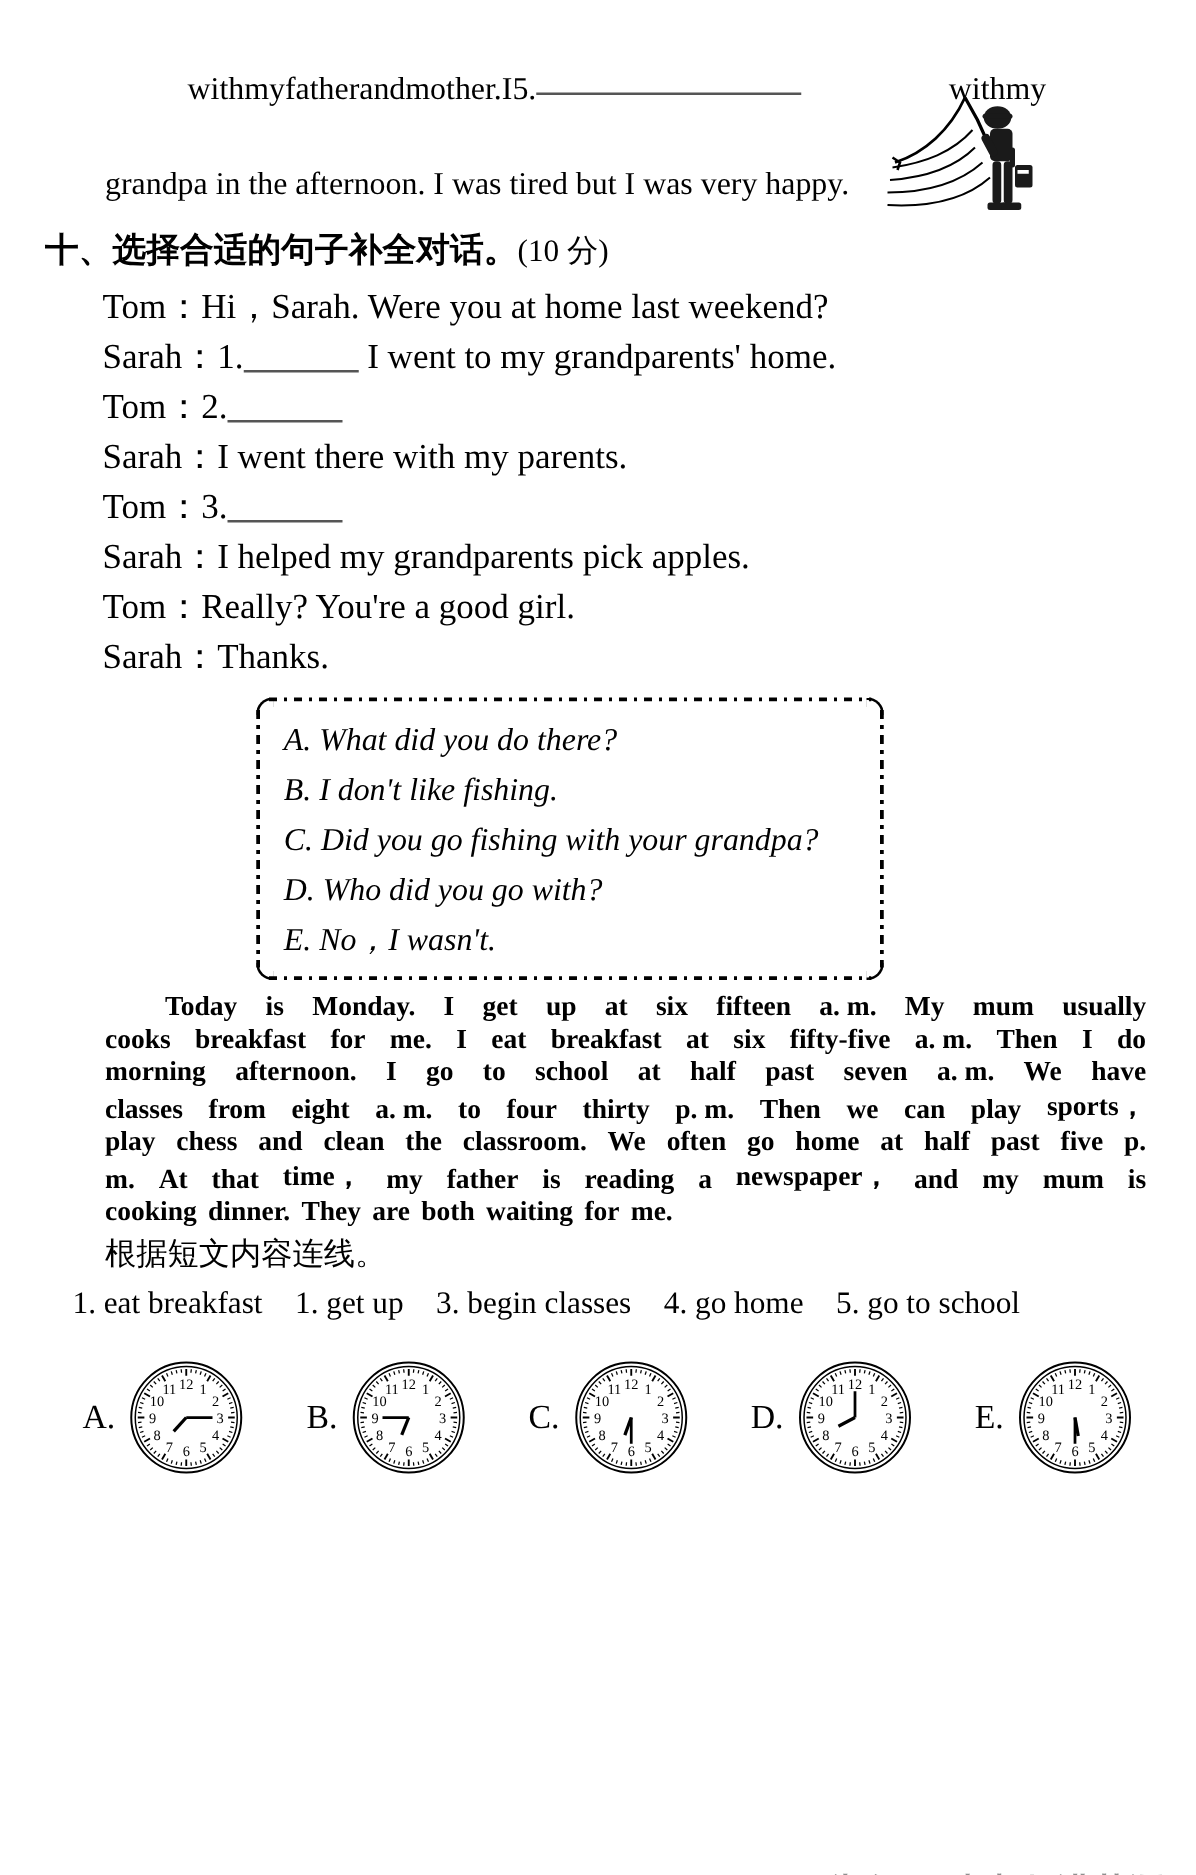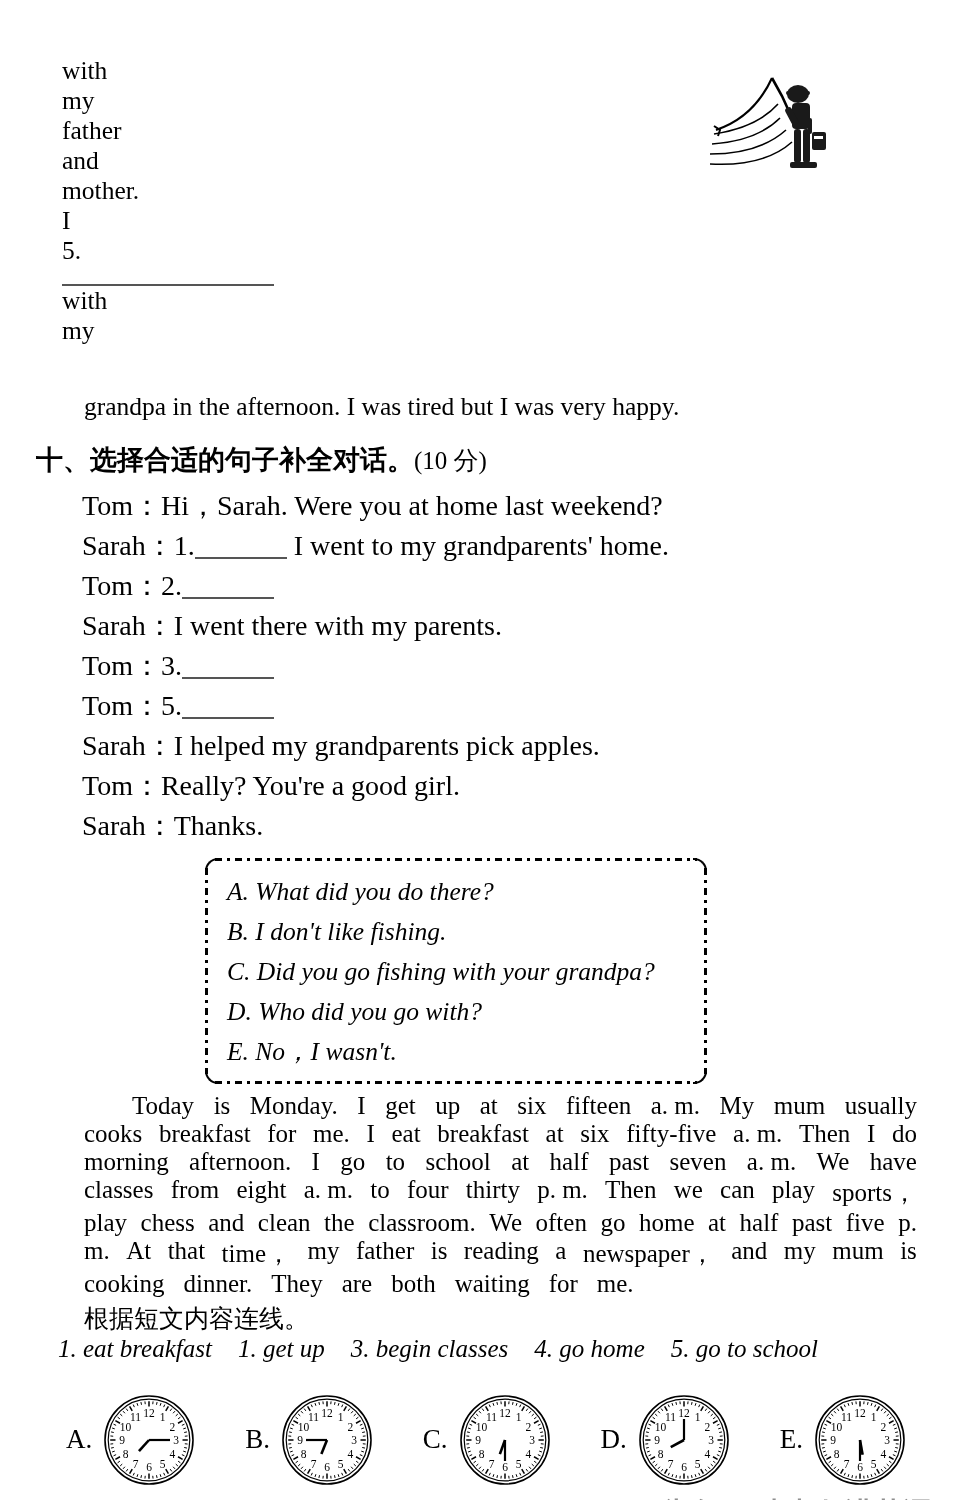--- a/index.html
+++ b/index.html
@@ -24,21 +24,21 @@
   }
 
   
   .topline {
     font-size: 25.5px;
     display: flex;
     align-items: baseline;
     padding-left: 40px;
     padding-right: 10px;
   }
-  .topline .spread { display: flex; justify-content: center; width: 100%; flex-direction: column; }
+  .topline .spread { display: flex; justify-content: center; width: 100%; }
   .topline .w { white-space: pre; }
 
   .blank-long {
     display: inline-block;
     border-bottom: 2.5px solid #555;
     height: 20px;
     vertical-align: baseline;
   }
 
   .sec-head {
@@ -97,23 +97,24 @@
 
   .opt {
     font-size: 25.5px;
     line-height: 40px;
     white-space: nowrap;
   }
 
   
   .passage { padding: 0 18px 0 62px; }
   .pline {
-    font-size: 25px;
+    font-size: 22px;
     display: flex;
-    align-items: flex-start;
+    align-items: flex-end;
+    font-weight: bold;
   }
   .pline.just { justify-content: space-between; }
   .pline .w { white-space: pre; }
   .pline.indent { padding-left: 48px; }
 
   .cn-line {
     font-family: "DejaVu Sans", "Liberation Sans", sans-serif;
     font-size: 25px;
     padding-left: 62px;
     white-space: nowrap;
@@ -239,23 +240,20 @@
 
     <div>
       <span>Sarah</span><span>：</span><span>I went there with my parents.</span>
     </div>
 
     <div>
       <span>Tom</span><span>：</span><span>3.</span><span class="blank-s"></span>
     </div>
 
 
-    <div>
-      <span>Tom</span><span>：</span><span>5.</span><span class="blank-s"></span>
-    </div>
 
     <div>
       <span>Sarah</span><span>：</span><span>I helped my grandparents pick apples.</span>
     </div>
 
     <div>
       <span>Tom</span><span>：</span><span>Really? You're a good girl.</span>
     </div>
 
     <div>
@@ -378,35 +376,35 @@
       <span class="w">is</span>
       <span class="w">reading</span>
       <span class="w">a</span>
       <span class="w">newspaper，</span>
       <span class="w">and</span>
       <span class="w">my</span>
       <span class="w">mum</span>
       <span class="w">is</span>
     </div>
 
-    <div class="pline" style="gap:19px;">
+    <div class="pline" style="gap:9px;">
       <span class="w">cooking</span>
       <span class="w">dinner.</span>
       <span class="w">They</span>
       <span class="w">are</span>
       <span class="w">both</span>
       <span class="w">waiting</span>
       <span class="w">for</span>
       <span class="w">me.</span>
     </div>
   </div>
 
   <div class="cn-line" style="margin-top:4px;">根据短文内容连线。</div>
 
-  <div class="items-row" style="font-style:italic;">
+  <div class="items-row" style="margin-top:10px;">
     <span>1. eat breakfast</span>
     <span>1. get up</span>
     <span>3. begin classes</span>
     <span>4. go home</span>
     <span>5. go to school</span>
   </div>
 
   <div class="clocks" style="margin-top:26px;">
     <div class="clock-cell">
       <span class="clock-lab">A.</span>

